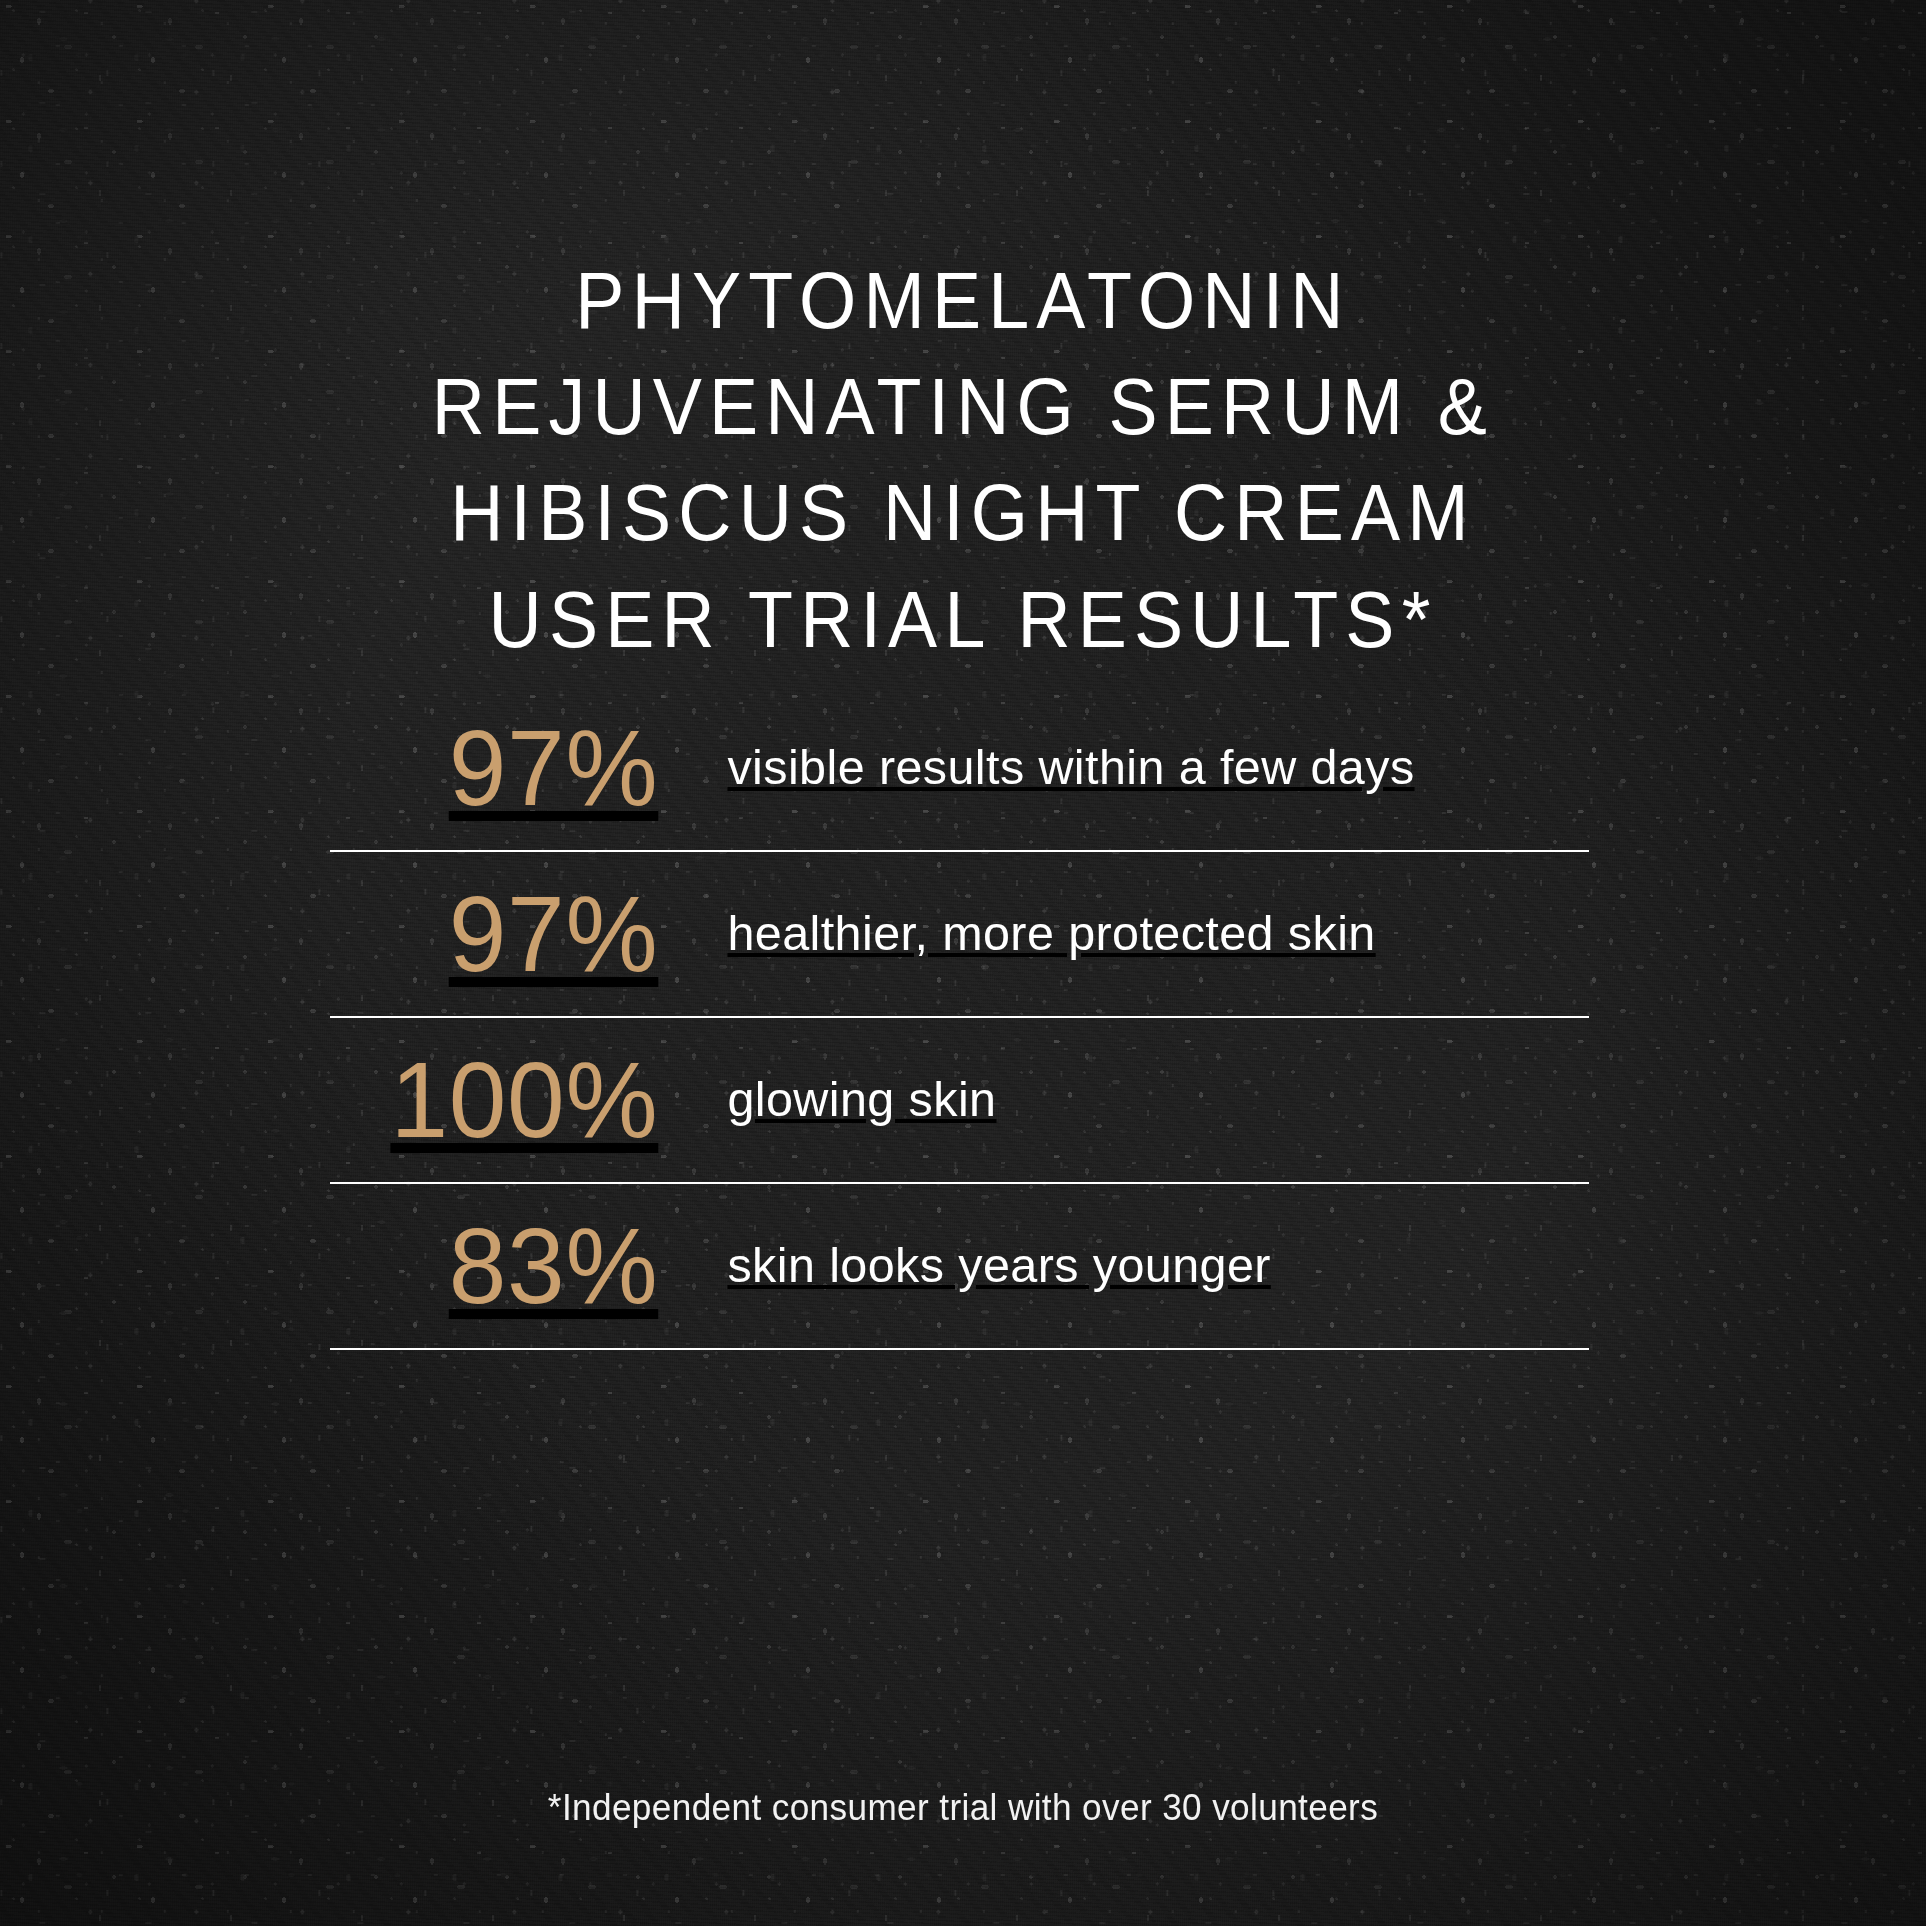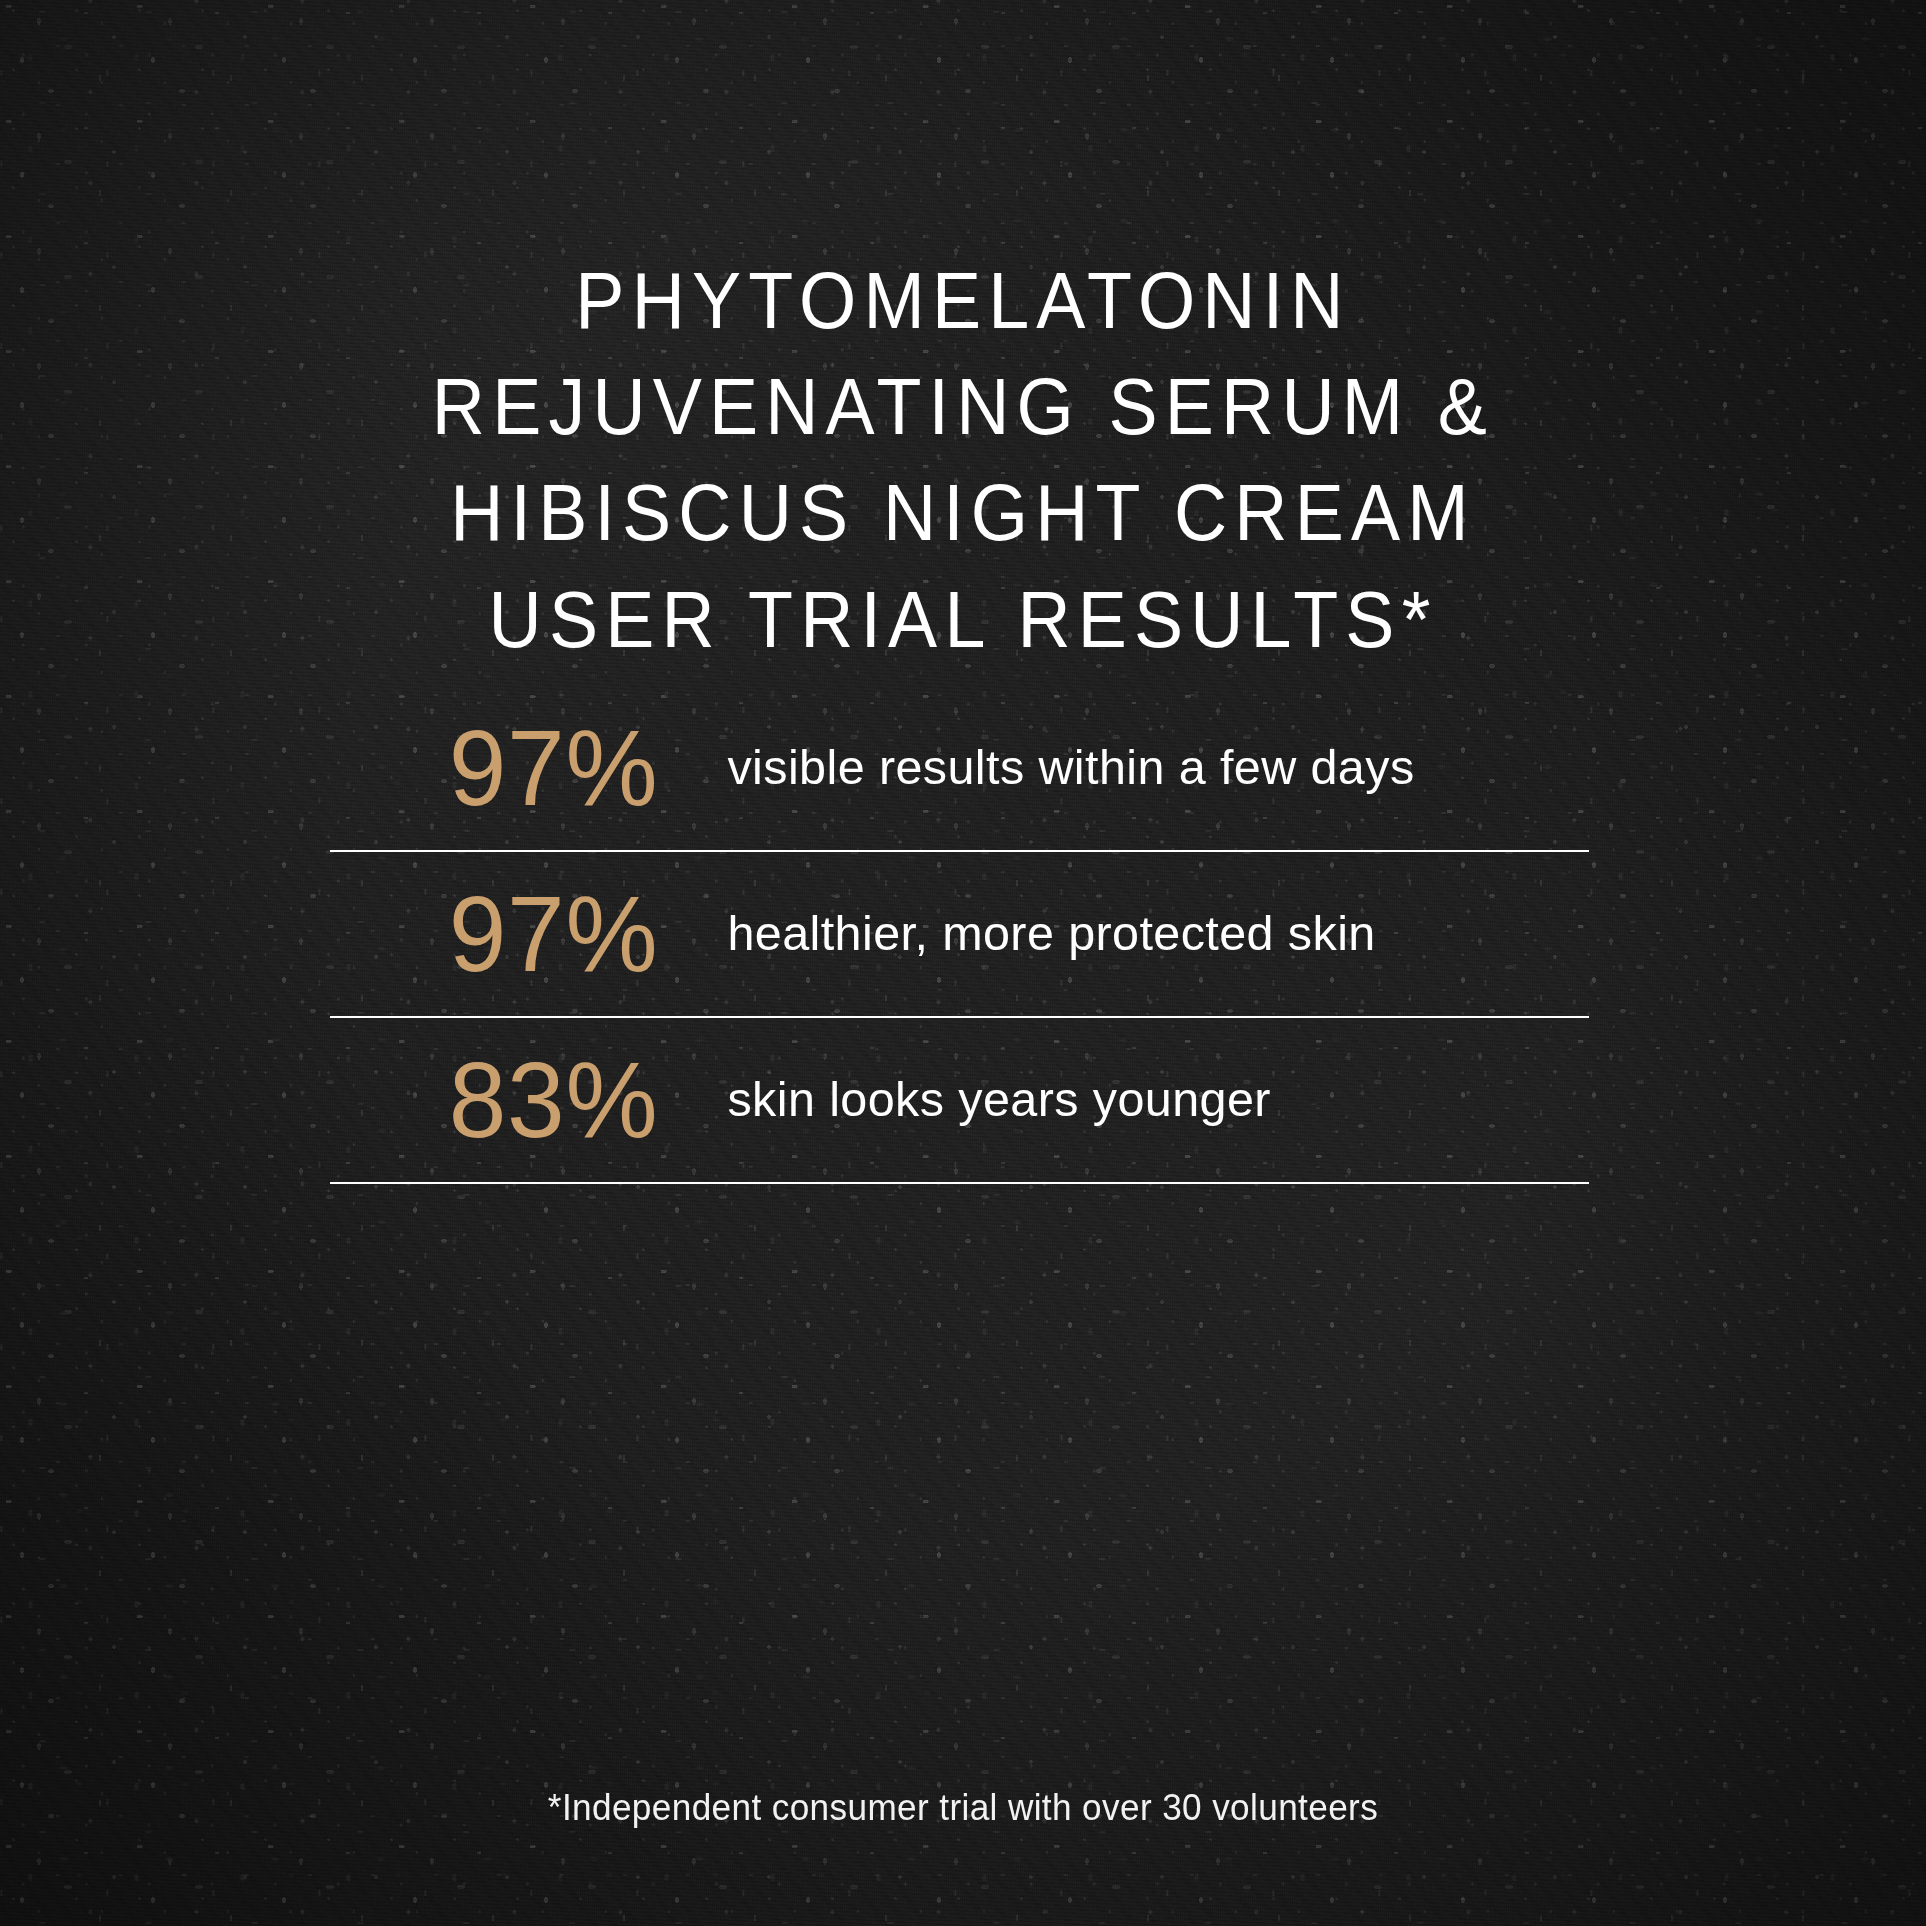--- a/index.html
+++ b/index.html
@@ -104,20 +104,21 @@
     top: 686px;
     width: 1259px;
   }
 
   .stat-row {
     display: flex;
     align-items: center;
     height: 166px;
     border-bottom: 2.1px solid #ffffff;
     box-sizing: border-box;
+    text-decoration: underline;
   }
 
   .stat-pct {
     width: 342px;
     flex: 0 0 342px;
     text-align: right;
     padding-right: 14.3px;
     box-sizing: border-box;
     color: #c99f6e;
     font-family: "Liberation Sans", sans-serif;
@@ -182,20 +183,24 @@
       <div class="stat-row">
         <div class="stat-pct">97%</div>
         <div class="stat-desc">visible results within a few days</div>
       </div>
 
       <div class="stat-row">
         <div class="stat-pct">97%</div>
         <div class="stat-desc">healthier, more protected skin</div>
       </div>
 
+      <div class="stat-row">
+        <div class="stat-pct">100%</div>
+        <div class="stat-desc">glowing skin</div>
+      </div>
 
 
       <div class="stat-row">
         <div class="stat-pct">83%</div>
         <div class="stat-desc">skin looks years younger</div>
       </div>
 
     </div>
 
     <div class="footnote">*Independent consumer trial with over 30 volunteers</div>

